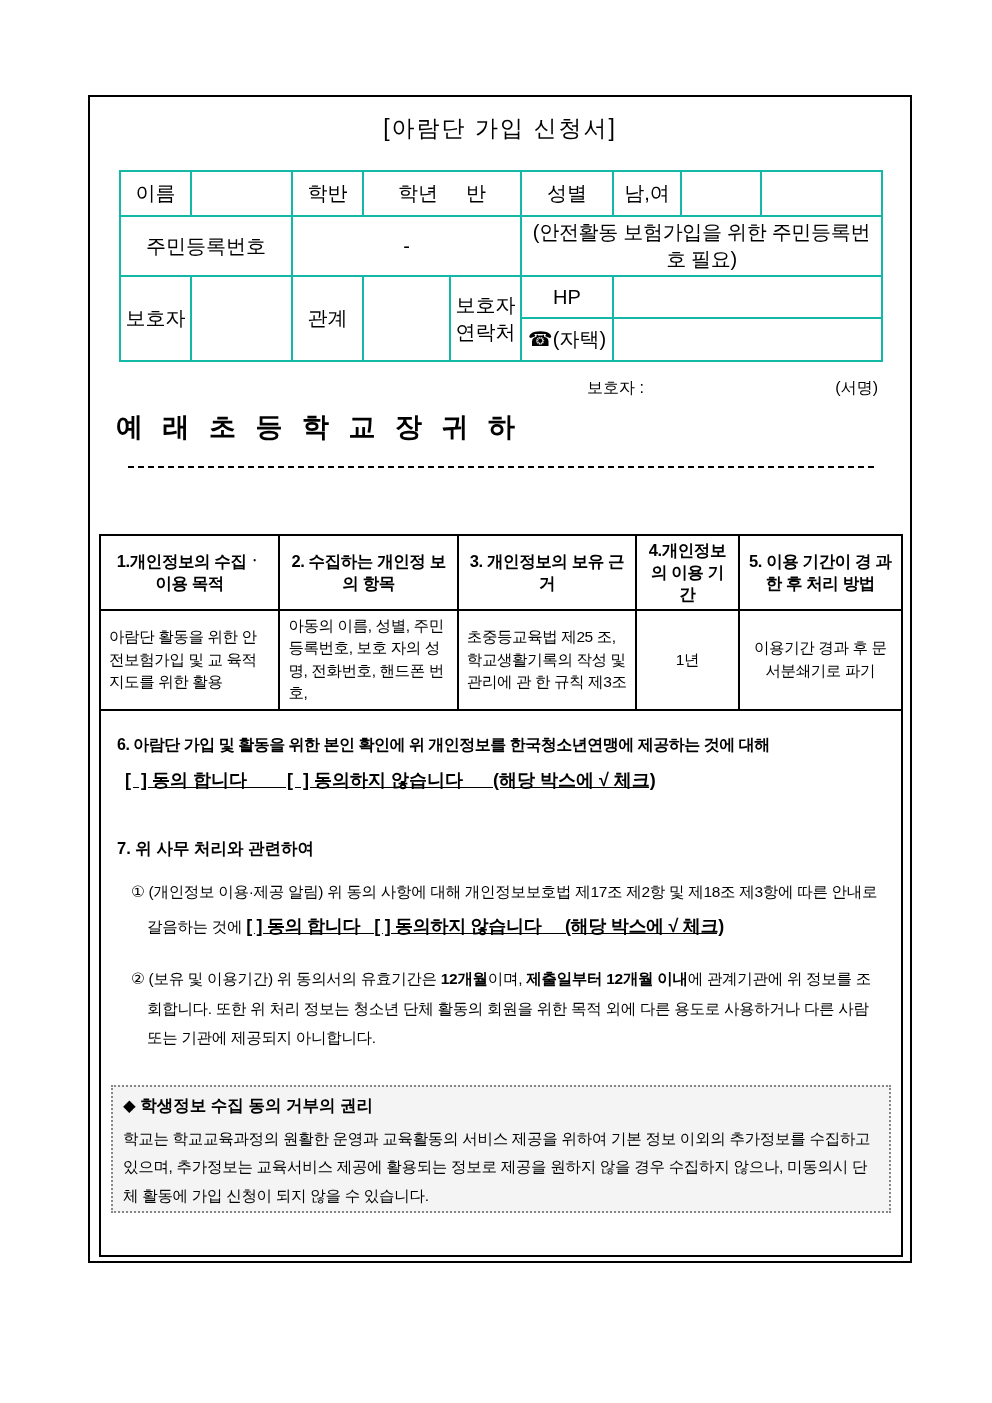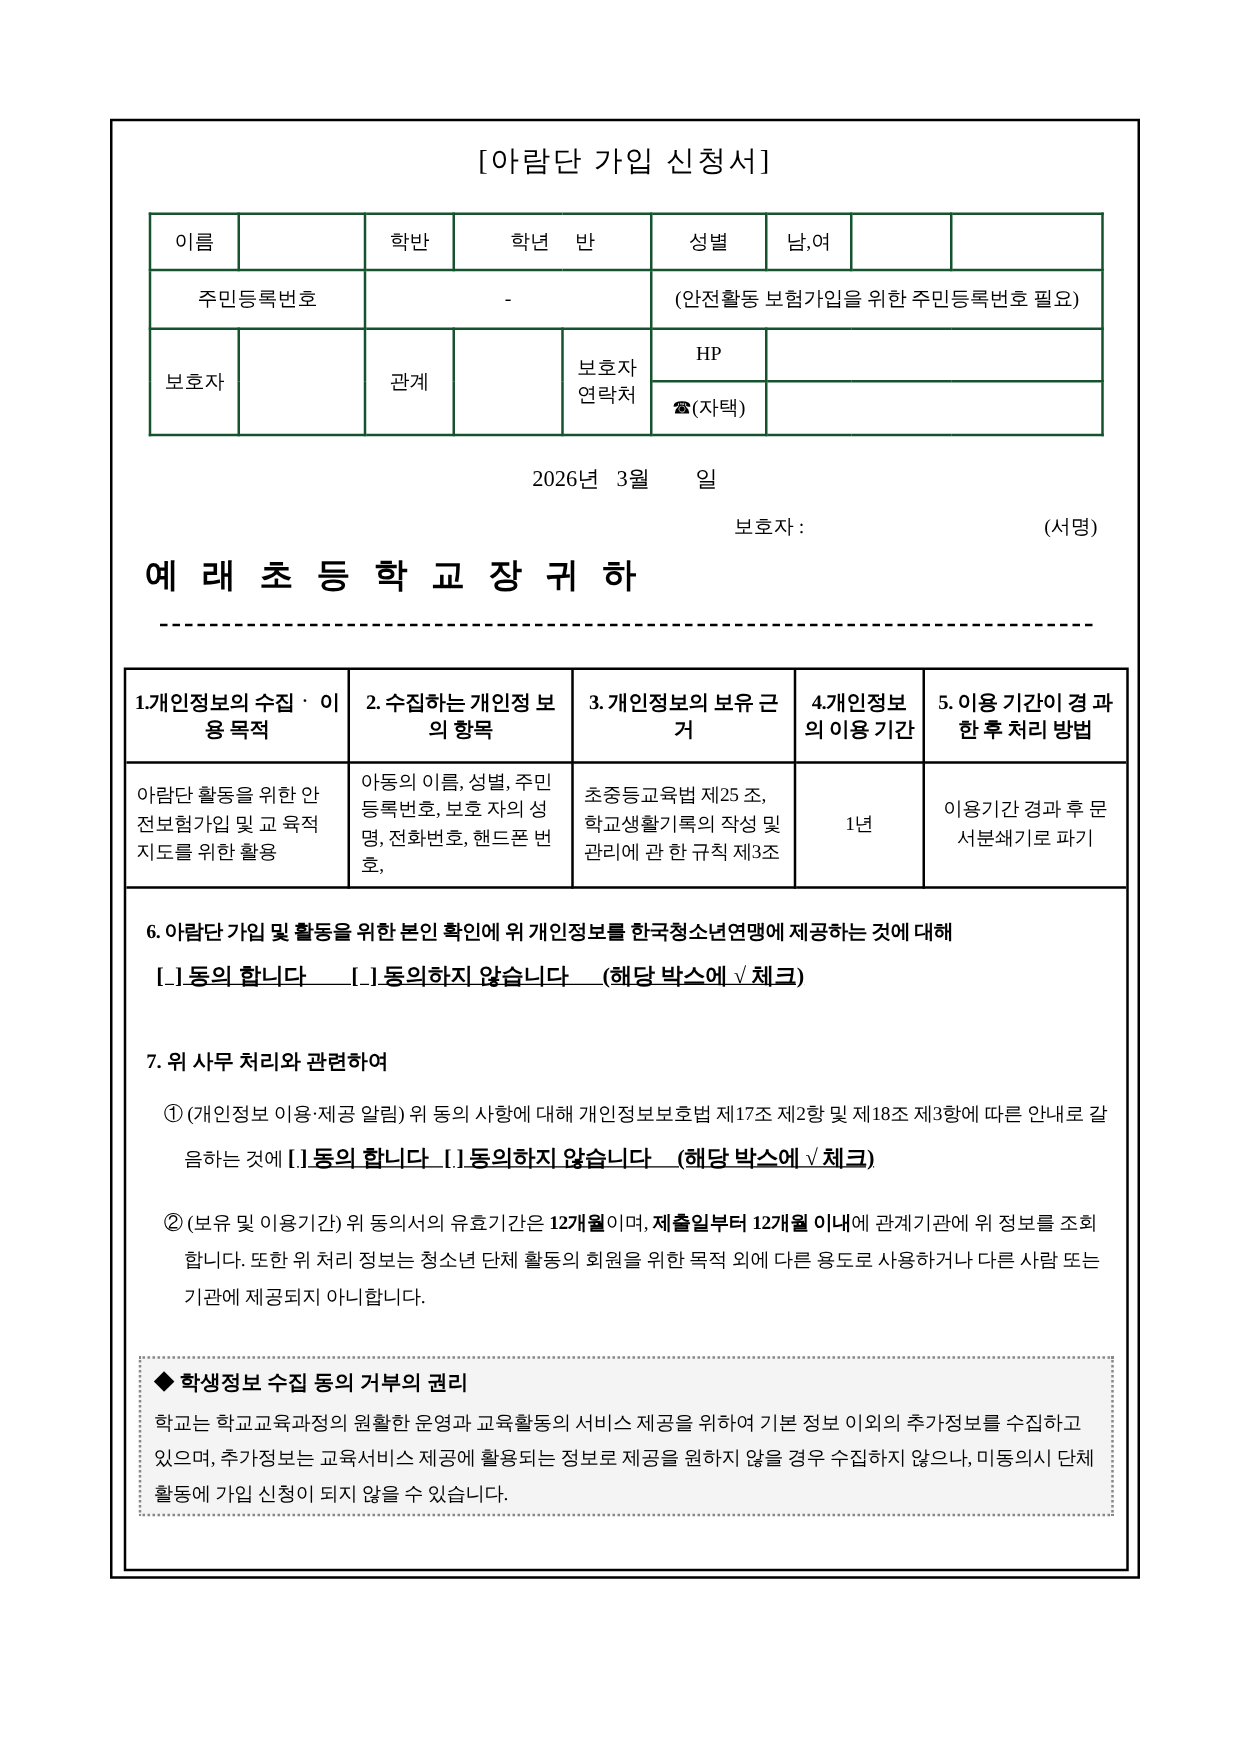--- a/index.html
+++ b/index.html
@@ -1,24 +1,24 @@
 <!DOCTYPE html>
 <html><head>
 <meta charset="utf-8">
 <style>
   * { margin:0; padding:0; box-sizing:border-box; }
   html,body { background:#ffffff; }
   body { font-family:"Liberation Sans","DejaVu Sans",sans-serif; color:#000; }
   .page { position:relative; width:992px; height:1403px; background:#fff; overflow:hidden; }
-  .outer-box { position:absolute; left:88px; top:95px; width:824px; height:1168px; border:2px solid #000;font-family:Liberation Serif, serif; }
+  .outer-box { position:absolute; left:88px; top:95px; width:824px; height:1168px; border:2px solid #000; }
 
   .doc-title { margin-top:16px; text-align:center; font-size:23px; letter-spacing:2px; }
 
   table.app-table { margin:26px 0 0 29px; width:762px; border-collapse:collapse; table-layout:fixed; }
-  table.app-table td { border:2px solid #14532d; font-size:16px; text-align:center; vertical-align:middle; padding:2px 4px; overflow:hidden; }
+  table.app-table td { border:2px solid #14b8a6; font-size:20px; text-align:center; vertical-align:middle; padding:2px 4px; overflow:hidden; }
   table.app-table tr.r1 td { height:45px; }
   table.app-table tr.r2 td { height:47px; }
   table.app-table tr.r3 td { height:42px; }
   table.app-table tr.r4 td { height:43px; }
   .prewrap { white-space:pre-wrap;margin-left:24px; }
   .preline { white-space:pre-line; }
   .contact-cell { font-size:15px; line-height:1.35; }
   .rrn-note { font-size:15.5px; letter-spacing:-0.3px; }
 
   .declaration { margin:17px 0 0 27px; width:778px; font-size:15.5px; letter-spacing:-0.2px; }
@@ -103,21 +103,20 @@
         <td colspan="3"></td>
       </tr>
       <tr class="r4">
         <td>☎(자택)</td>
         <td colspan="3"></td>
       </tr>
     </tbody>
       </table>
 
 
-    <p class="date-line">2026년   3월        일</p>
 
     <div class="sign-line">
       <span class="g-label">보호자  :</span>
       <span class="g-sign">(서명)</span>
     </div>
 
     <div class="addressee">예 래 초 등 학 교 장  귀 하</div>
 
     <div class="dashed-sep"></div>
 

